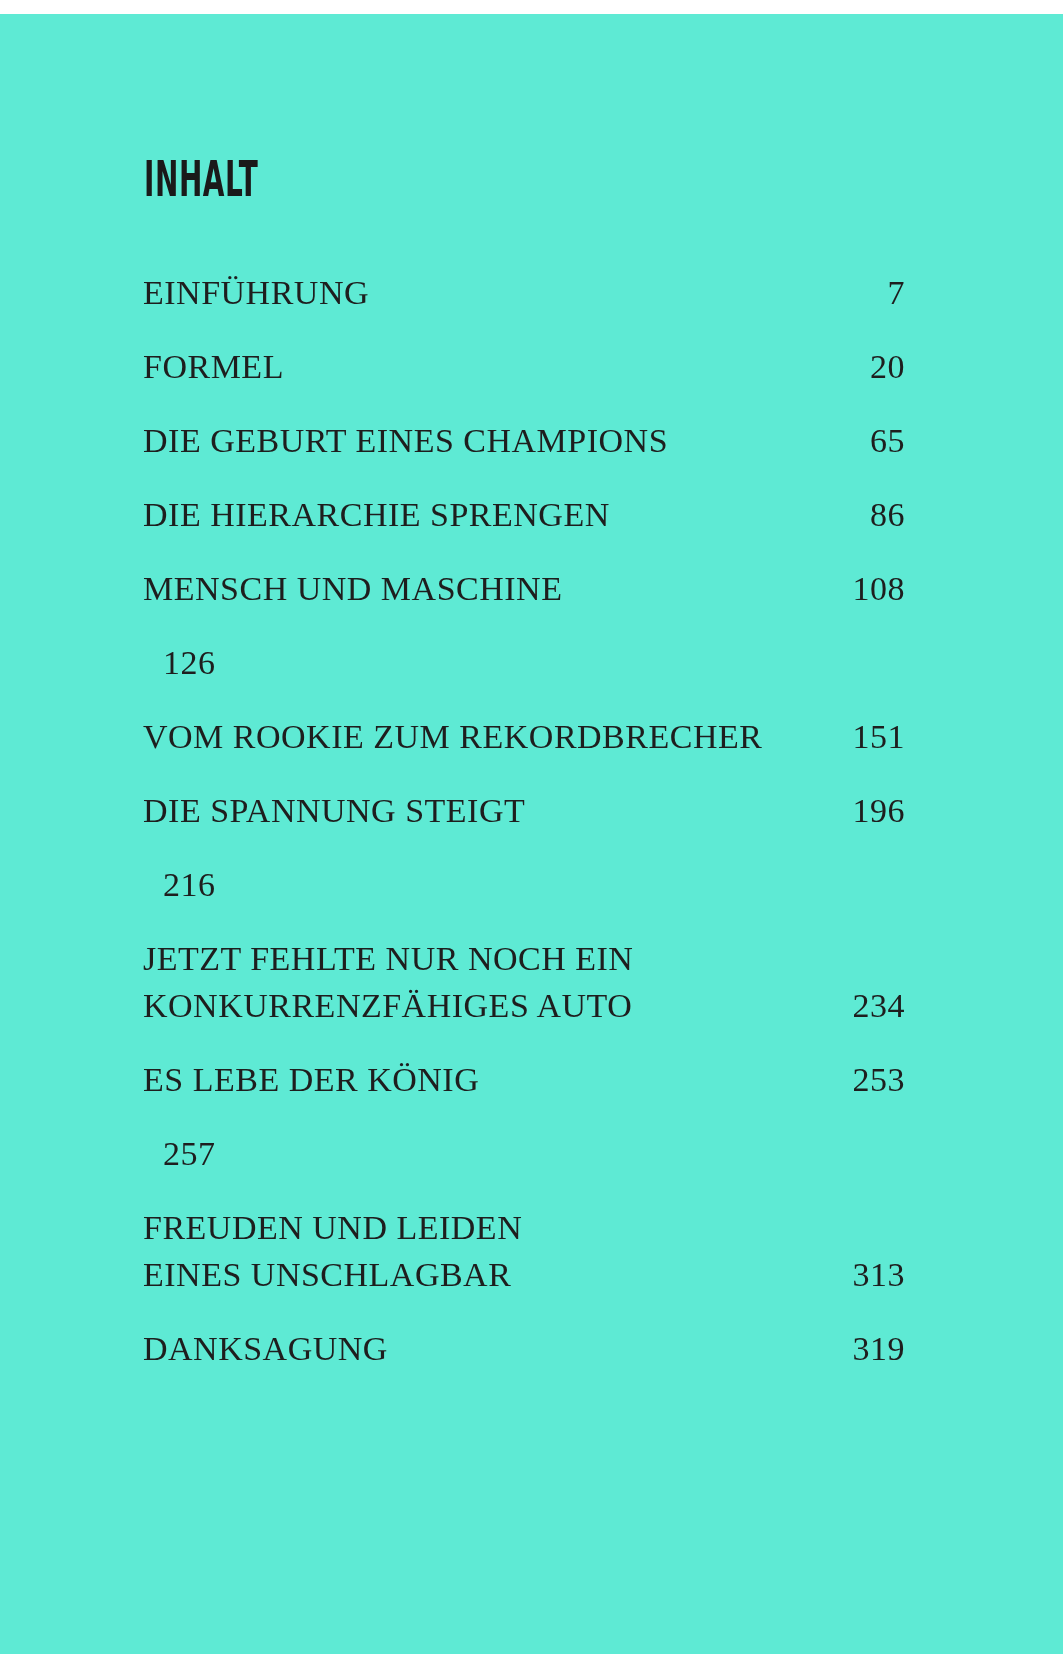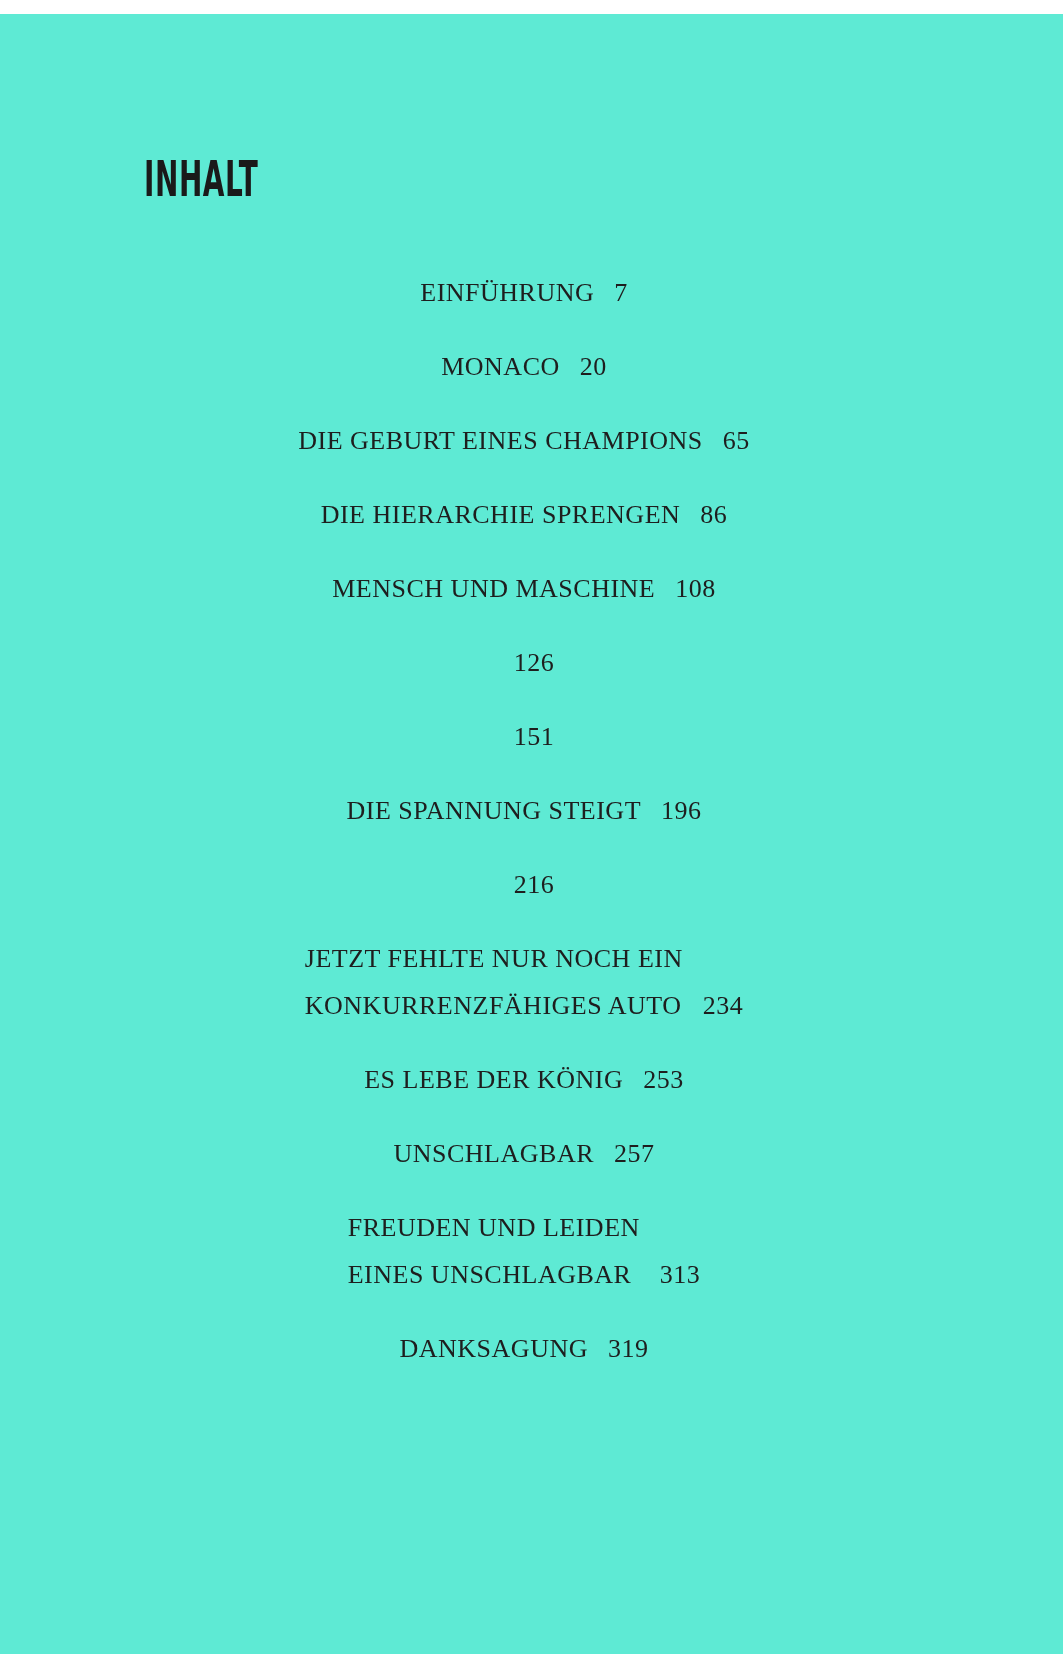--- a/index.html
+++ b/index.html
@@ -31,25 +31,25 @@
     white-space: nowrap;
   }
   .toc {
     position: absolute;
     left: 143px;
     right: 158px;
     top: 255px;
   }
   .toc-row {
     display: flex;
-    justify-content: center;
+    justify-content: space-between;
     align-items: flex-end;
     margin-bottom: 27px;
     color: #1e1e1e;
-    font-size: 26px;
+    font-size: 34px;
     line-height: 47px;
   }
   .toc-chapter {
     white-space: pre-line;
     letter-spacing: 0.5px;
     max-width: 640px;
   }
   .toc-pagenum {
     letter-spacing: 0.5px;
     flex-shrink: 0;
@@ -61,59 +61,59 @@
 
 <div class="page">
   <div class="doc-title">INHALT</div>
 
   <div class="toc" id="toc">
       <div class="toc-row">
         <div class="toc-chapter">EINFÜHRUNG</div>
         <div class="toc-pagenum">7</div>
       </div>
       <div class="toc-row">
-        <div class="toc-chapter">MONACO</div>
+        <div class="toc-chapter">FORMEL</div>
         <div class="toc-pagenum">20</div>
       </div>
       <div class="toc-row">
         <div class="toc-chapter">DIE GEBURT EINES CHAMPIONS</div>
         <div class="toc-pagenum">65</div>
       </div>
       <div class="toc-row">
         <div class="toc-chapter">DIE HIERARCHIE SPRENGEN</div>
         <div class="toc-pagenum">86</div>
       </div>
       <div class="toc-row">
         <div class="toc-chapter">MENSCH UND MASCHINE</div>
         <div class="toc-pagenum">108</div>
       </div>
       <div class="toc-row">
         <div class="toc-pagenum">126</div>
       </div>
       <div class="toc-row">
+        <div class="toc-chapter">VOM ROOKIE ZUM REKORDBRECHER</div>
         <div class="toc-pagenum">151</div>
       </div>
       <div class="toc-row">
         <div class="toc-chapter">DIE SPANNUNG STEIGT</div>
         <div class="toc-pagenum">196</div>
       </div>
       <div class="toc-row">
         <div class="toc-pagenum">216</div>
       </div>
       <div class="toc-row">
         <div class="toc-chapter">JETZT FEHLTE NUR NOCH EIN
 KONKURRENZFÄHIGES AUTO</div>
         <div class="toc-pagenum">234</div>
       </div>
       <div class="toc-row">
         <div class="toc-chapter">ES LEBE DER KÖNIG</div>
         <div class="toc-pagenum">253</div>
       </div>
       <div class="toc-row">
-        <div class="toc-chapter">UNSCHLAGBAR</div>
         <div class="toc-pagenum">257</div>
       </div>
       <div class="toc-row">
         <div class="toc-chapter">FREUDEN UND LEIDEN
 EINES UNSCHLAGBAR</div>
         <div class="toc-pagenum">313</div>
       </div>
       <div class="toc-row">
         <div class="toc-chapter">DANKSAGUNG</div>
         <div class="toc-pagenum">319</div>

